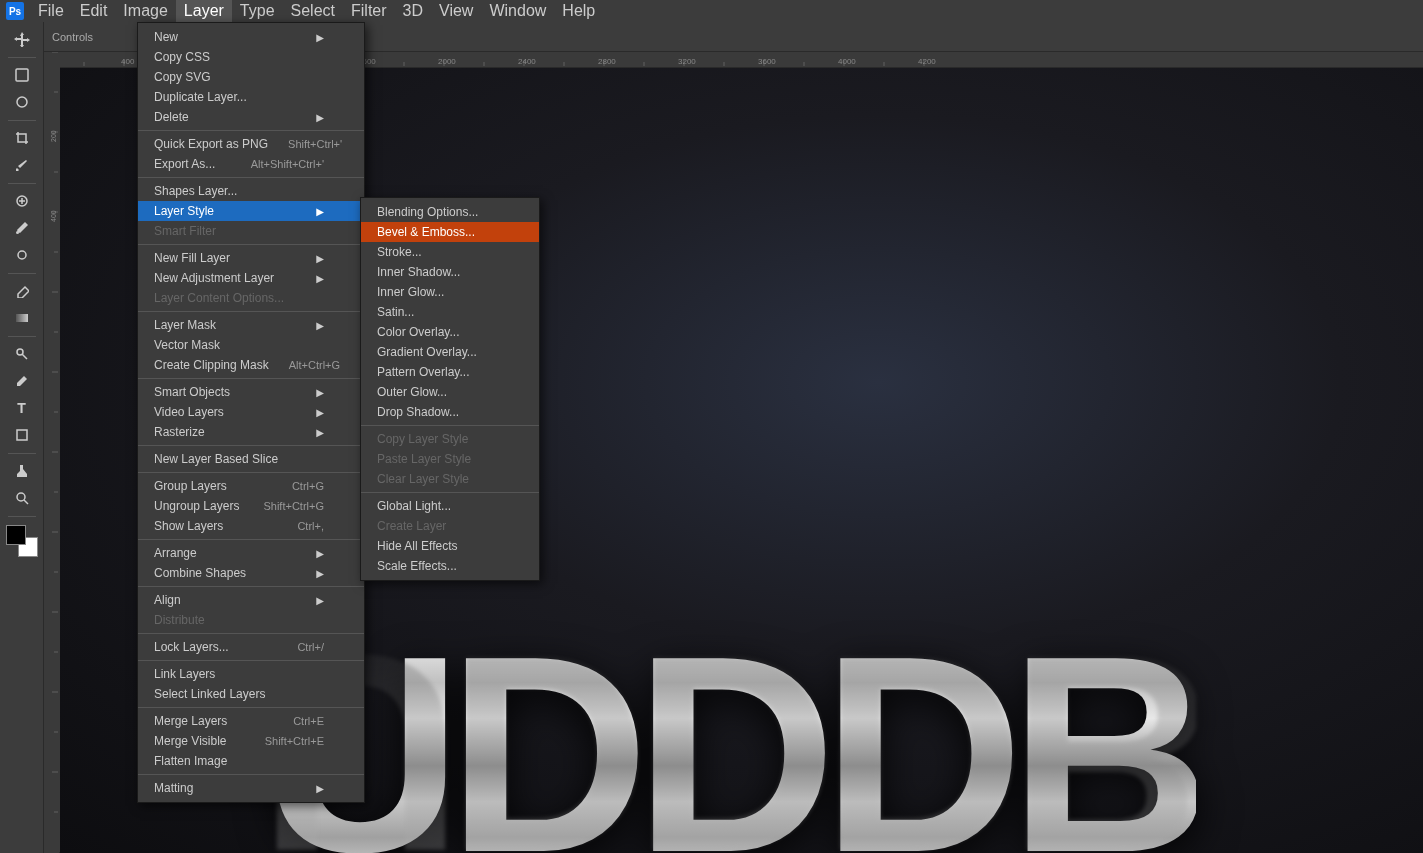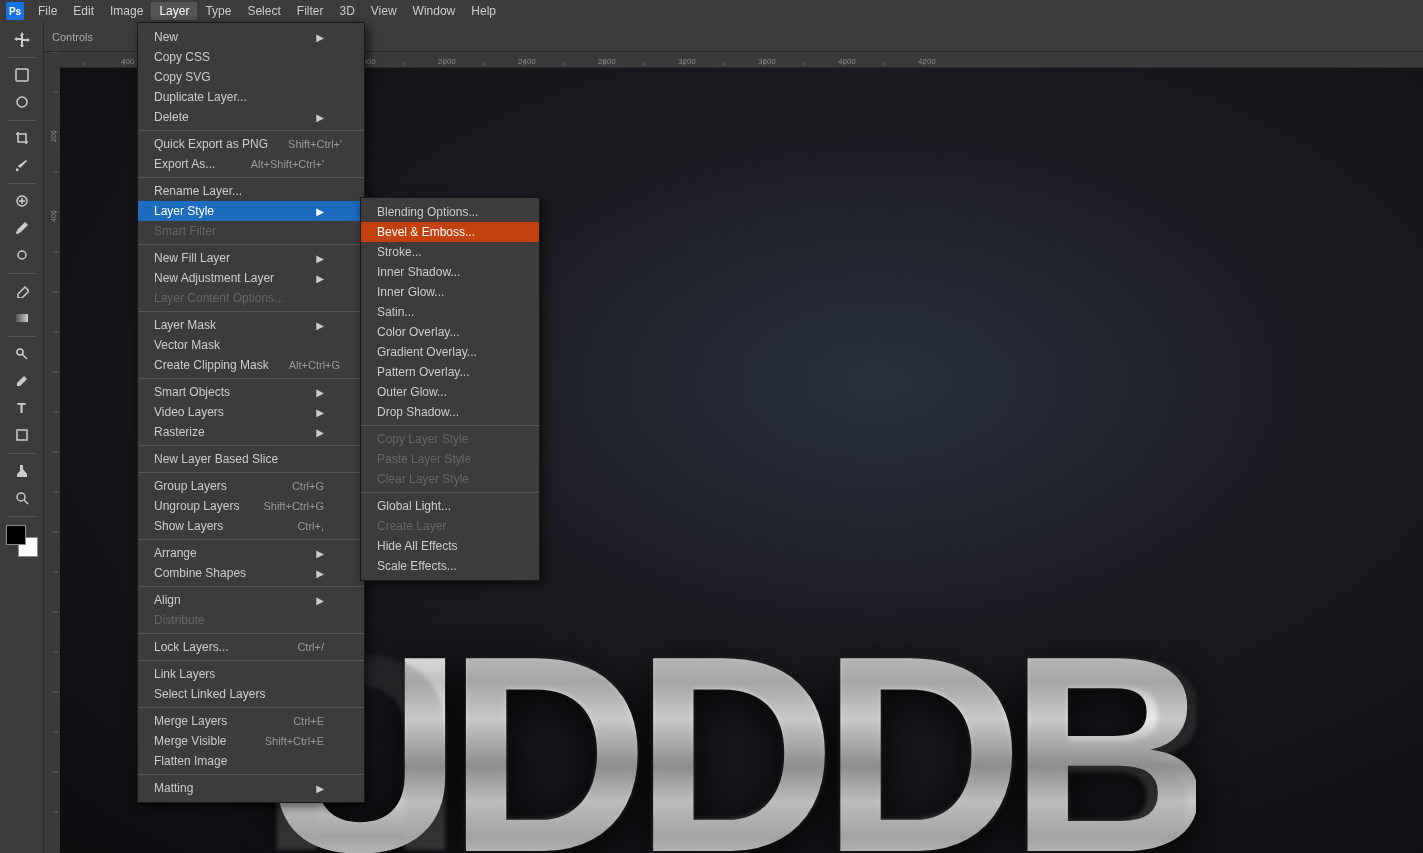--- a/index.html
+++ b/index.html
@@ -20,21 +20,21 @@
       height: 22px;
       background: #3c3c3c;
       display: flex;
       align-items: center;
       padding: 8px 4px;
       position: relative;
       z-index: 100;
     }
     .menubar-item {
       padding: 2px 8px;
-      font-size: 12px;
+      font-size: 16px;
       color: #ccc;
       cursor: pointer;
       white-space: nowrap;
     }
     .menubar-item.active {
       background: #555;
       color: #fff;
     }
     .ps-icon {
       width: 22px;
@@ -512,21 +512,21 @@
     <div class="menu-item">
       <span>Quick Export as PNG</span>
       <span class="menu-shortcut">Shift+Ctrl+'</span>
     </div>
     <div class="menu-item">
       <span>Export As...</span>
       <span class="menu-shortcut">Alt+Shift+Ctrl+'</span>
     </div>
     <div class="menu-separator"></div>
     <div class="menu-item">
-      <span>Rename Layer...</span>
+      <span>Shapes Layer...</span>
     </div>
 
     <div class="menu-item active layer-style-row" style="background:#1d6bbf;color:#fff;position:relative;">
       <span>Layer Style</span>
       <span class="menu-arrow" style="color:#fff;">▶</span>
 
       <div class="submenu" style="top:-4px;left:222px;">
         <div class="submenu-item">
           <span>Blending Options...</span>
         </div>

